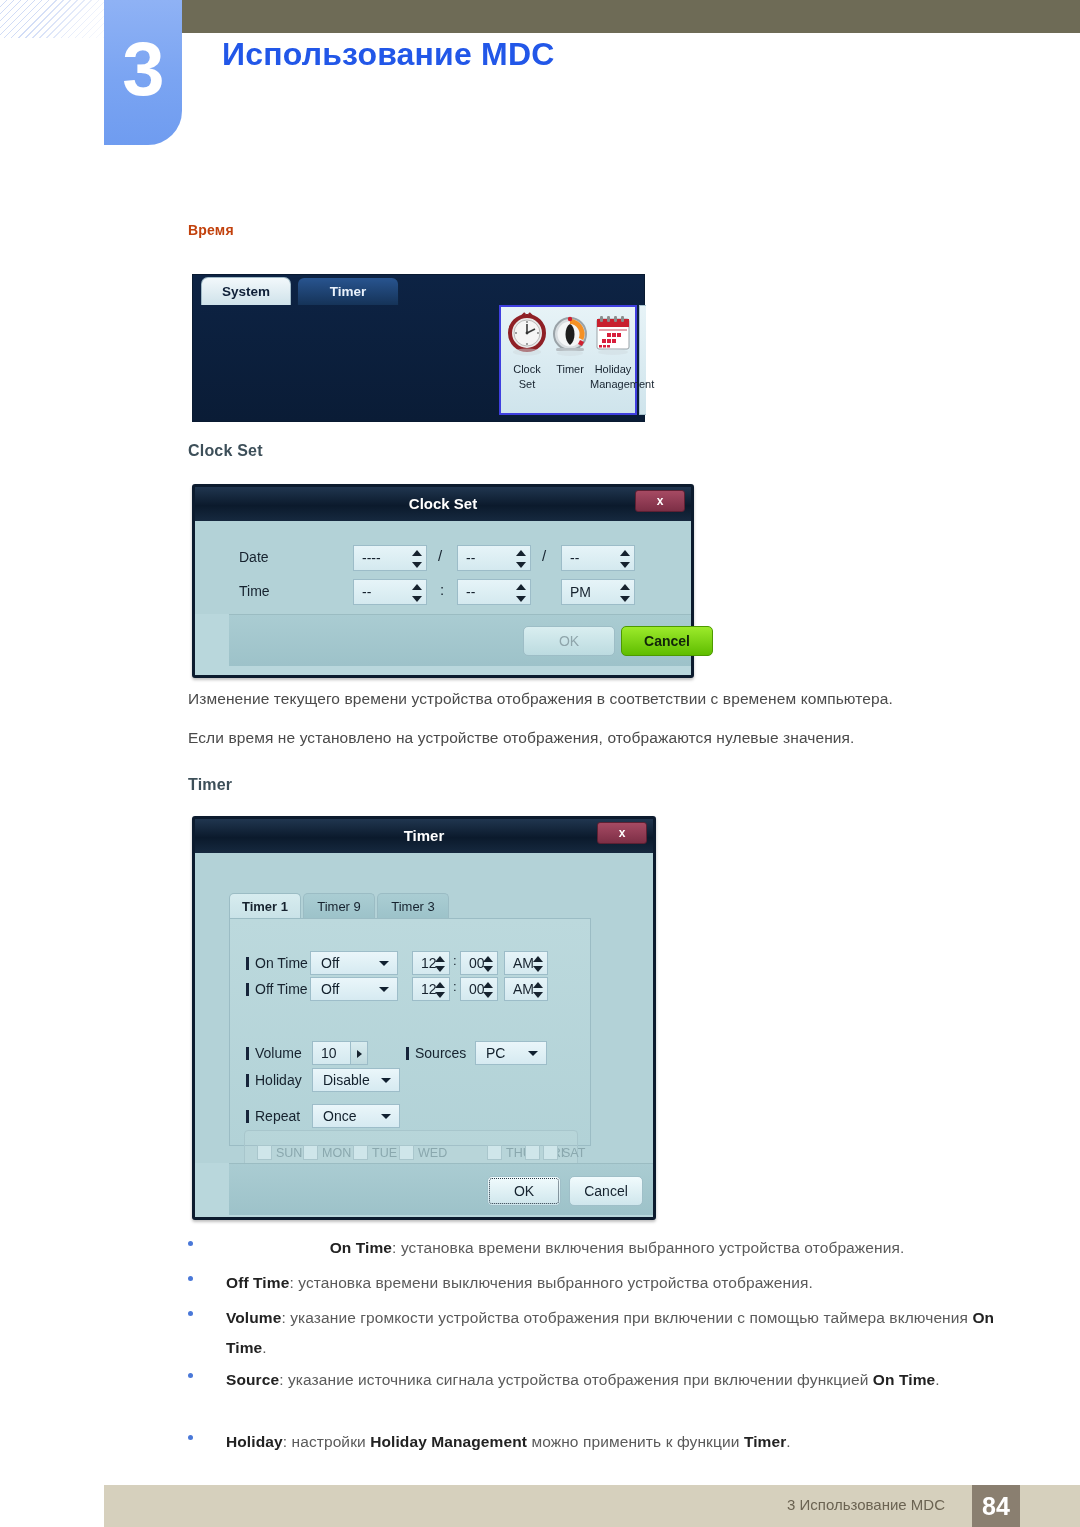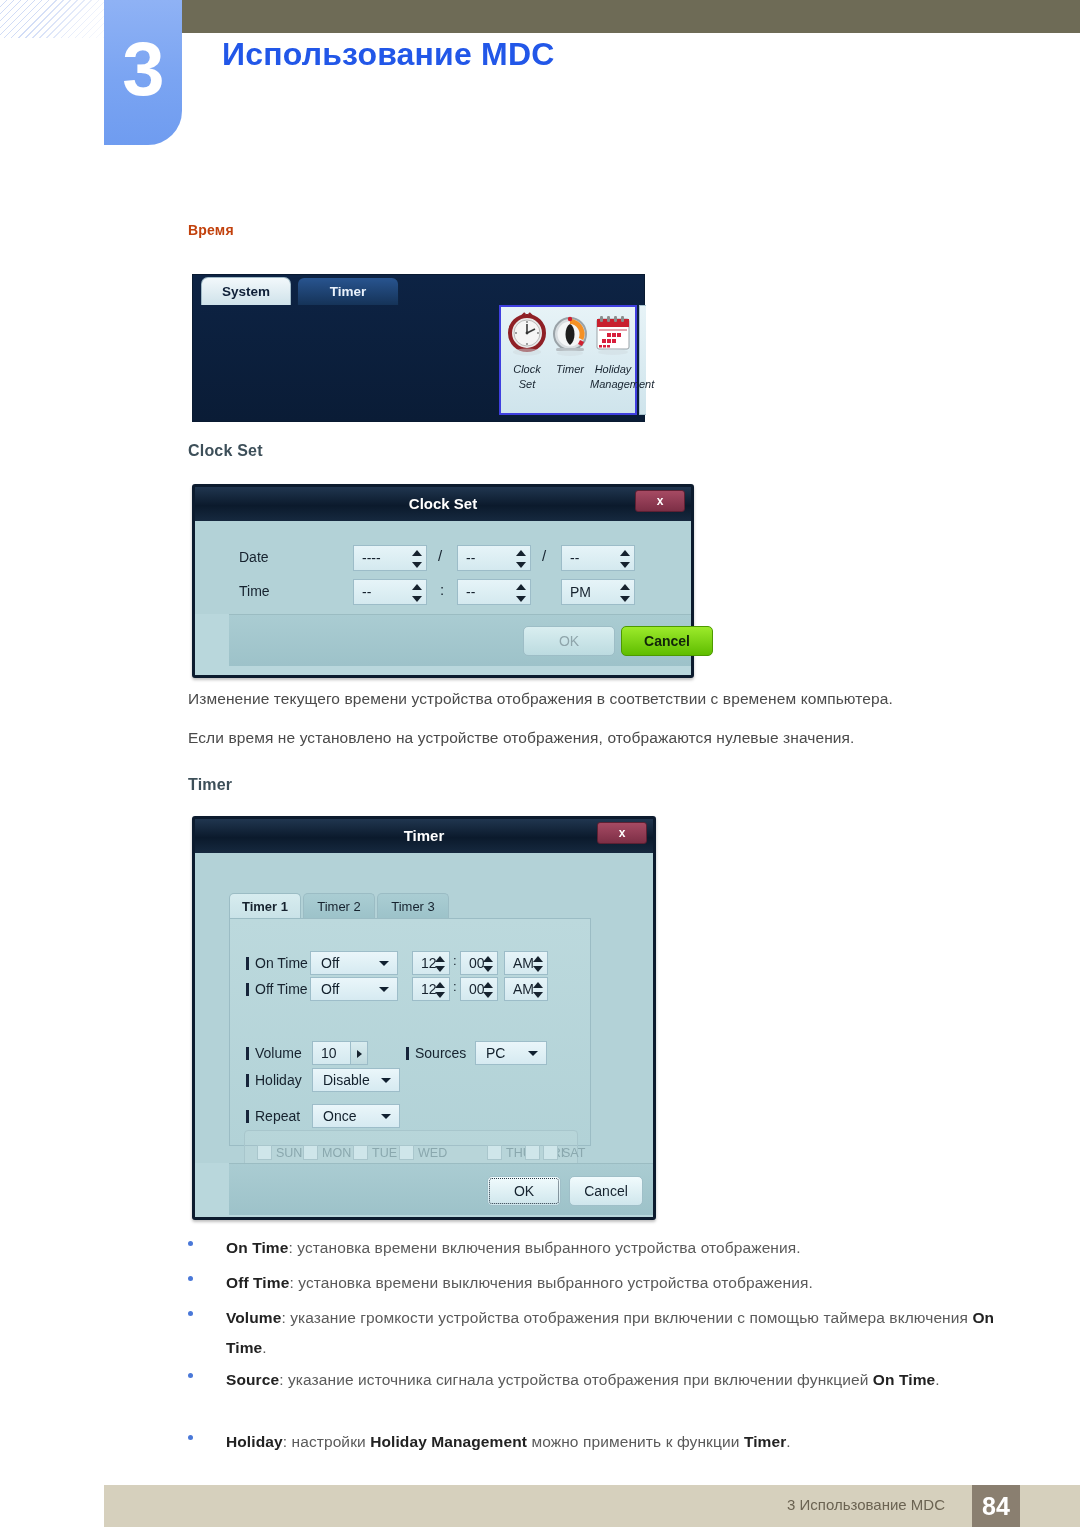--- a/index.html
+++ b/index.html
@@ -125,21 +125,21 @@
     width:0; height:0; border-left:5px solid transparent;
     border-right:5px solid transparent; border-top:5px solid #102030;
   }
   .osd-combo { left:138px; top:16px; width:118px; height:28px; line-height:27px; }
 
   .icons-group {
     position:absolute; left:306px; top:30px; width:138px; height:110px;
     background:linear-gradient(180deg,#e7f3f7 0%,#cfe4ec 100%);
     border:2px solid #3f3fe0;
   }
-  .icon-cell { position:absolute; top:4px; width:46px; text-align:center;font-style:italic; }
+  .icon-cell { position:absolute; top:4px; width:46px; text-align:center; }
   .icon-cell .glyph { height:50px; }
   .icon-cell .cap {
     font-size:11px; line-height:13px; color:#17232f; margin-top:2px;
     white-space:nowrap;
   }
   .icons-right-stub {
     position:absolute; left:446px; top:30px; width:7px; height:110px;
     background:linear-gradient(180deg,#e7f3f7 0%,#cfe4ec 100%);
     border:1px solid #a7c3ce; border-right:none;
   }
@@ -395,21 +395,21 @@
 <div class="shot dlg" style="left:192px; top:816px; width:464px; height:404px;">
   <div class="dlg-title">
     <span>Timer</span>
     <div class="dlg-x">x</div>
   </div>
   <div class="dlg-sheen"></div>
 
   <div class="dlg-body" style="height:310px;">
 
     <div class="ttab on" style="left:34px;  top:40px; width:72px;font-weight:bold;">Timer 1</div>
-    <div class="ttab off" style="left:108px; top:40px; width:72px;">Timer 2</div>
+    <div class="ttab off" style="left:108px; top:40px; width:72px;">Timer 9</div>
     <div class="ttab off" style="left:182px; top:40px; width:72px;">Timer 3</div>
 
     <div class="tpanel" style="left:34px; top:65px; width:362px; height:228px;">
 
       <div class="lbl" style="left:16px; top:36px;"><span class="bar"></span><span>On Time</span></div>
       <div class="combo" style="left:80px; top:32px; width:88px; height:24px; line-height:23px;">
         <span class="cval">Off</span>
         <span class="carrow"></span>
       </div>
       <div class="spin" style="left:182px; top:32px; width:38px; height:24px;">
@@ -481,21 +481,21 @@
       </div>
     </div>
   </div>
 
   <div class="dlg-foot" style="height:52px;">
     <div class="btn btn-plain btn-focus" style="left:258px; top:12px; width:74px;">OK</div>
     <div class="btn btn-plain" style="left:340px; top:12px; width:74px;">Cancel</div>
   </div>
 </div>
 
-<div class="bullet-row" style="top:1233px;">
+<div class="bullet-row" style="top:1233px;text-align:center;">
   <span class="bullet-dot"></span>
   <div class="bullet-txt"><b>On Time</b><span>: установка времени включения выбранного устройства отображения.</span></div>
 </div>
 
 <div class="bullet-row" style="top:1268px;">
   <span class="bullet-dot"></span>
   <div class="bullet-txt"><b>Off Time</b><span>: установка времени выключения выбранного устройства отображения.</span></div>
 </div>
 
 <div class="bullet-row" style="top:1303px;">

